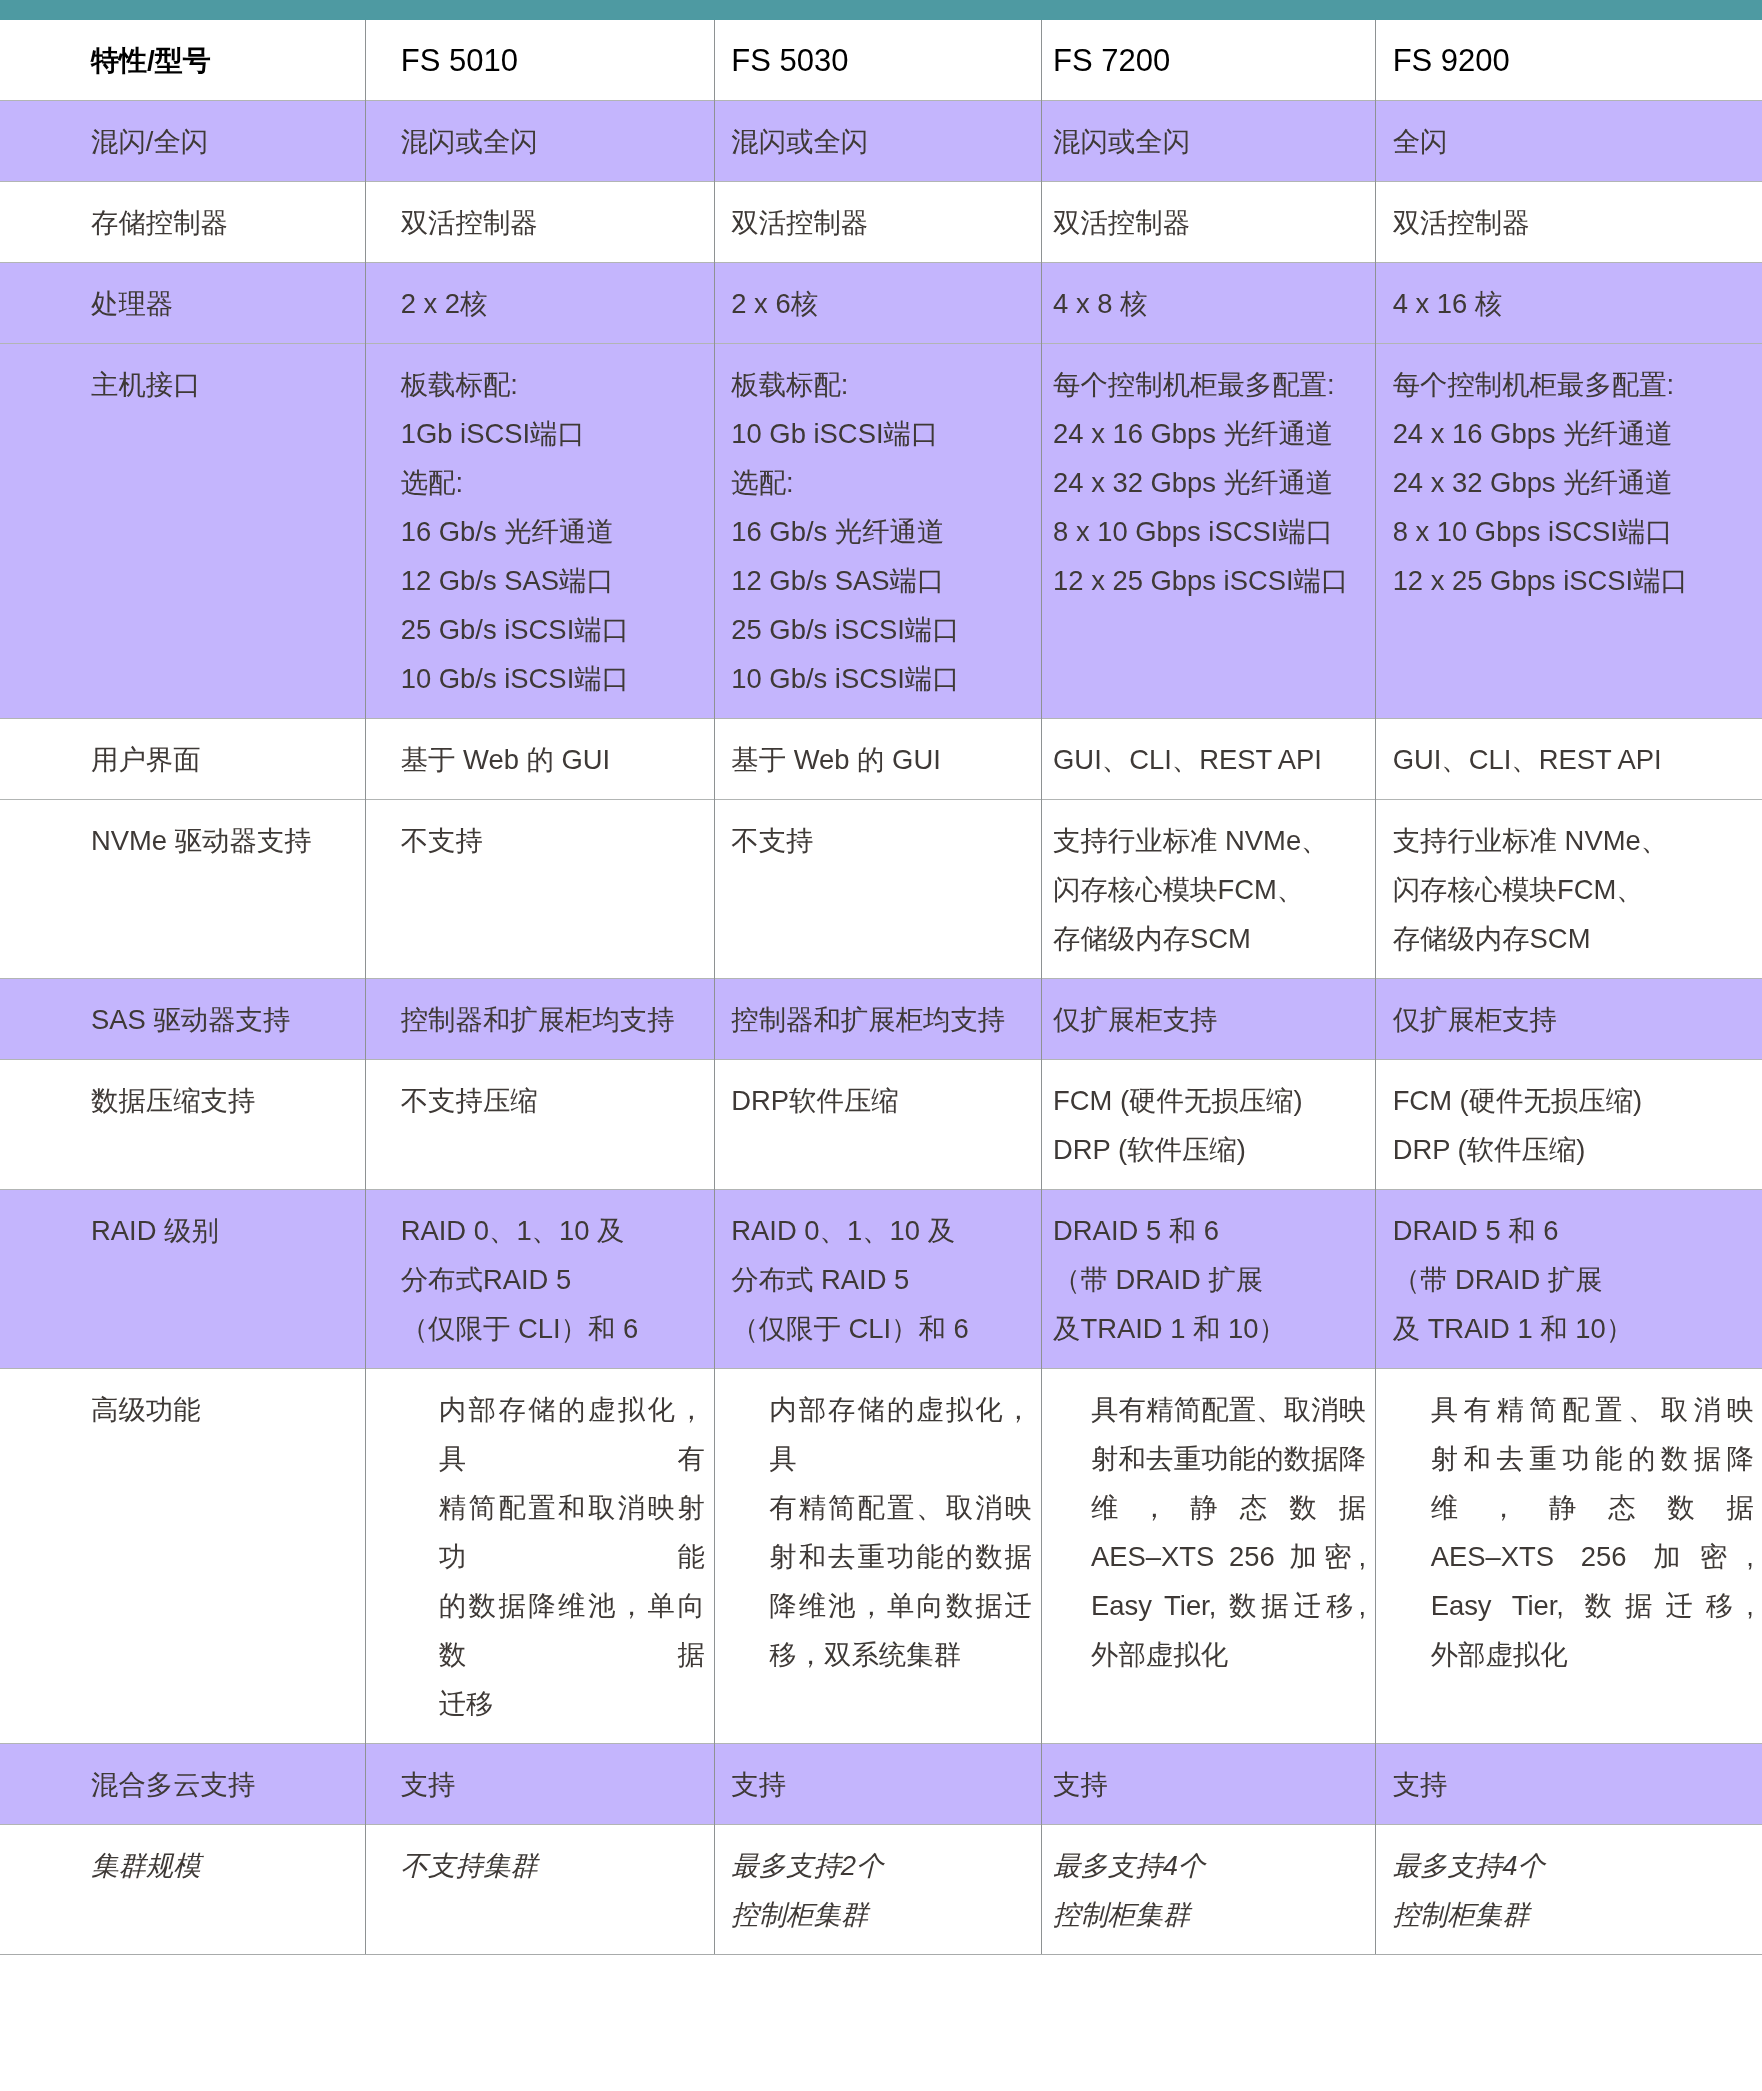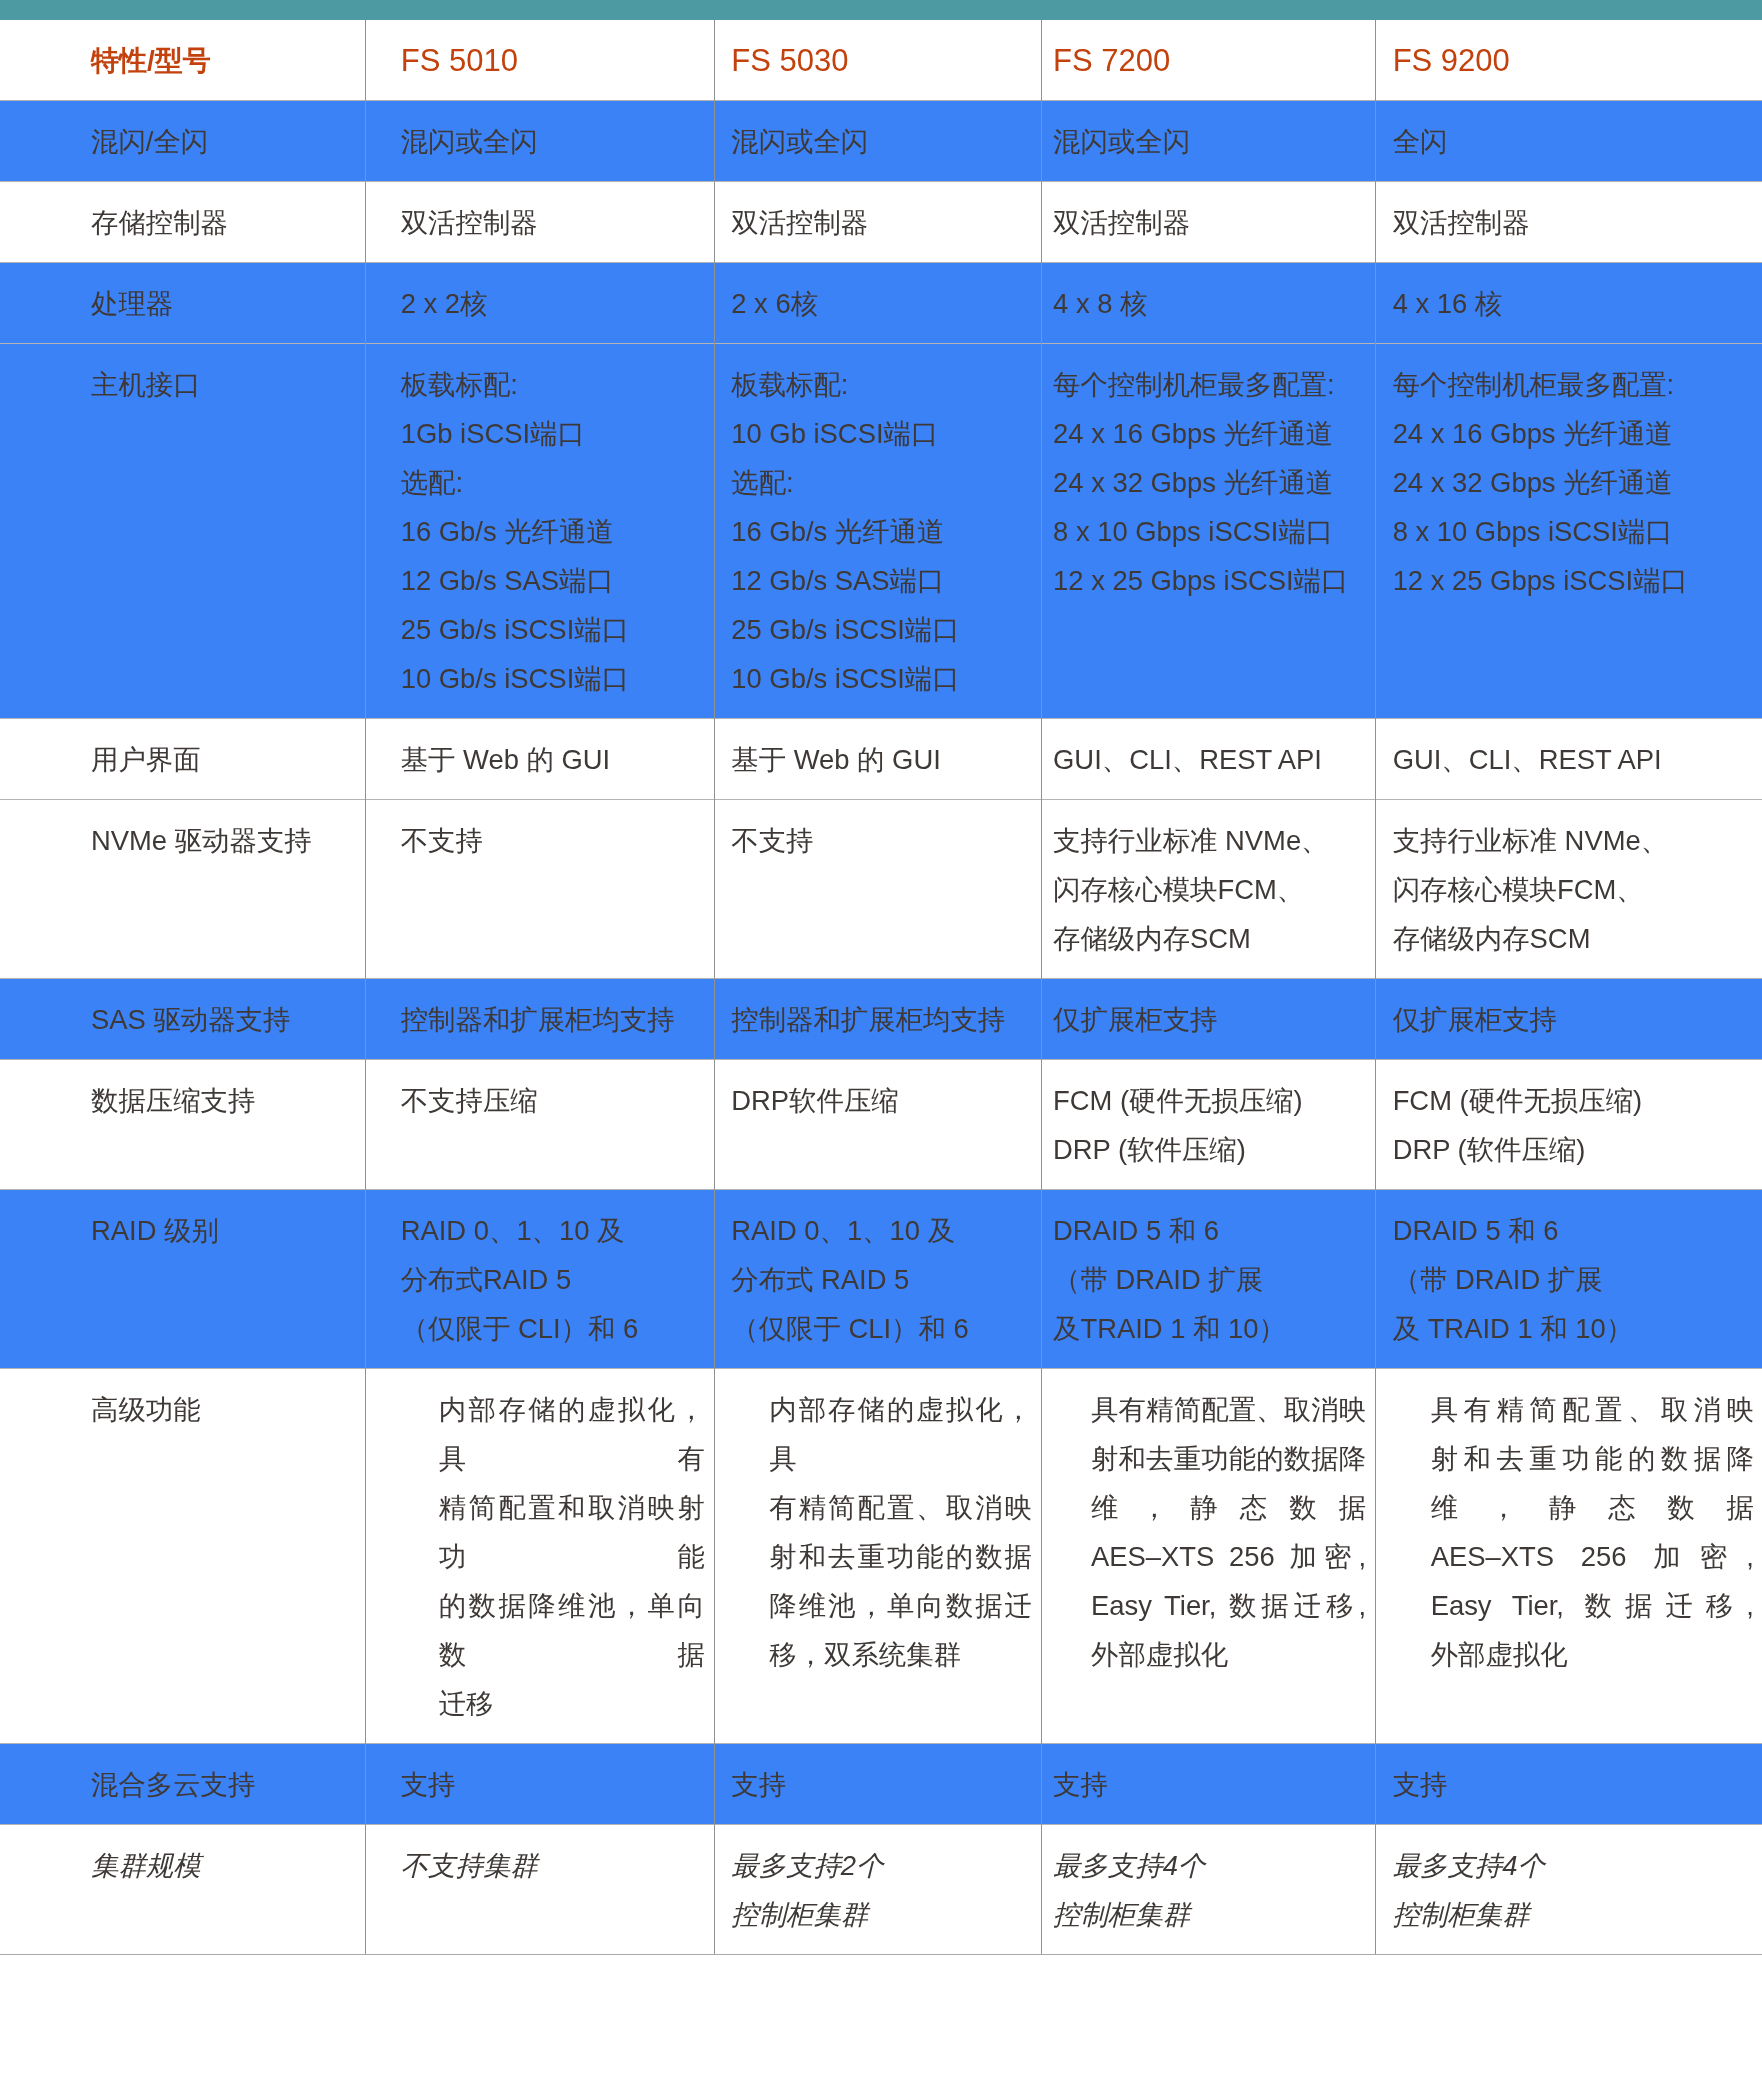--- a/index.html
+++ b/index.html
@@ -28,28 +28,28 @@
     border-right:1.8px solid #8e9293;
     text-align:left;
     overflow:hidden;
   }
   td:last-child,th:last-child{border-right:none;}
   td:first-child,th:first-child{padding-left:91px;}
   th:nth-child(2),td:nth-child(2){padding-left:35px;}
   th:nth-child(4),td:nth-child(4){padding-left:11px;}
   thead th{
     font-size:31px;
-    color:#c2410c;
+    color:#000000;
     height:49px;
     margin-left:12px;
   }
   thead th:first-child{font-weight:700;font-size:28px;}
   tbody tr td{border-top:1.8px solid #b2b5b4;}
   tbody tr:last-child td{border-bottom:1.8px solid #a8abab;font-style:italic;}
-  tr.alt{background:#3b82f6;}
+  tr.alt{background:#c4b5fd;}
   .ln{min-height:49px;}
   .just .ln{text-align:justify;text-align-last:justify;margin-left:38px;}
   .just .ln:last-child{text-align-last:left;}
 </style>
 </head>
 <body>
 
 <div class="topbar"></div>
 
 <table class="spec">

